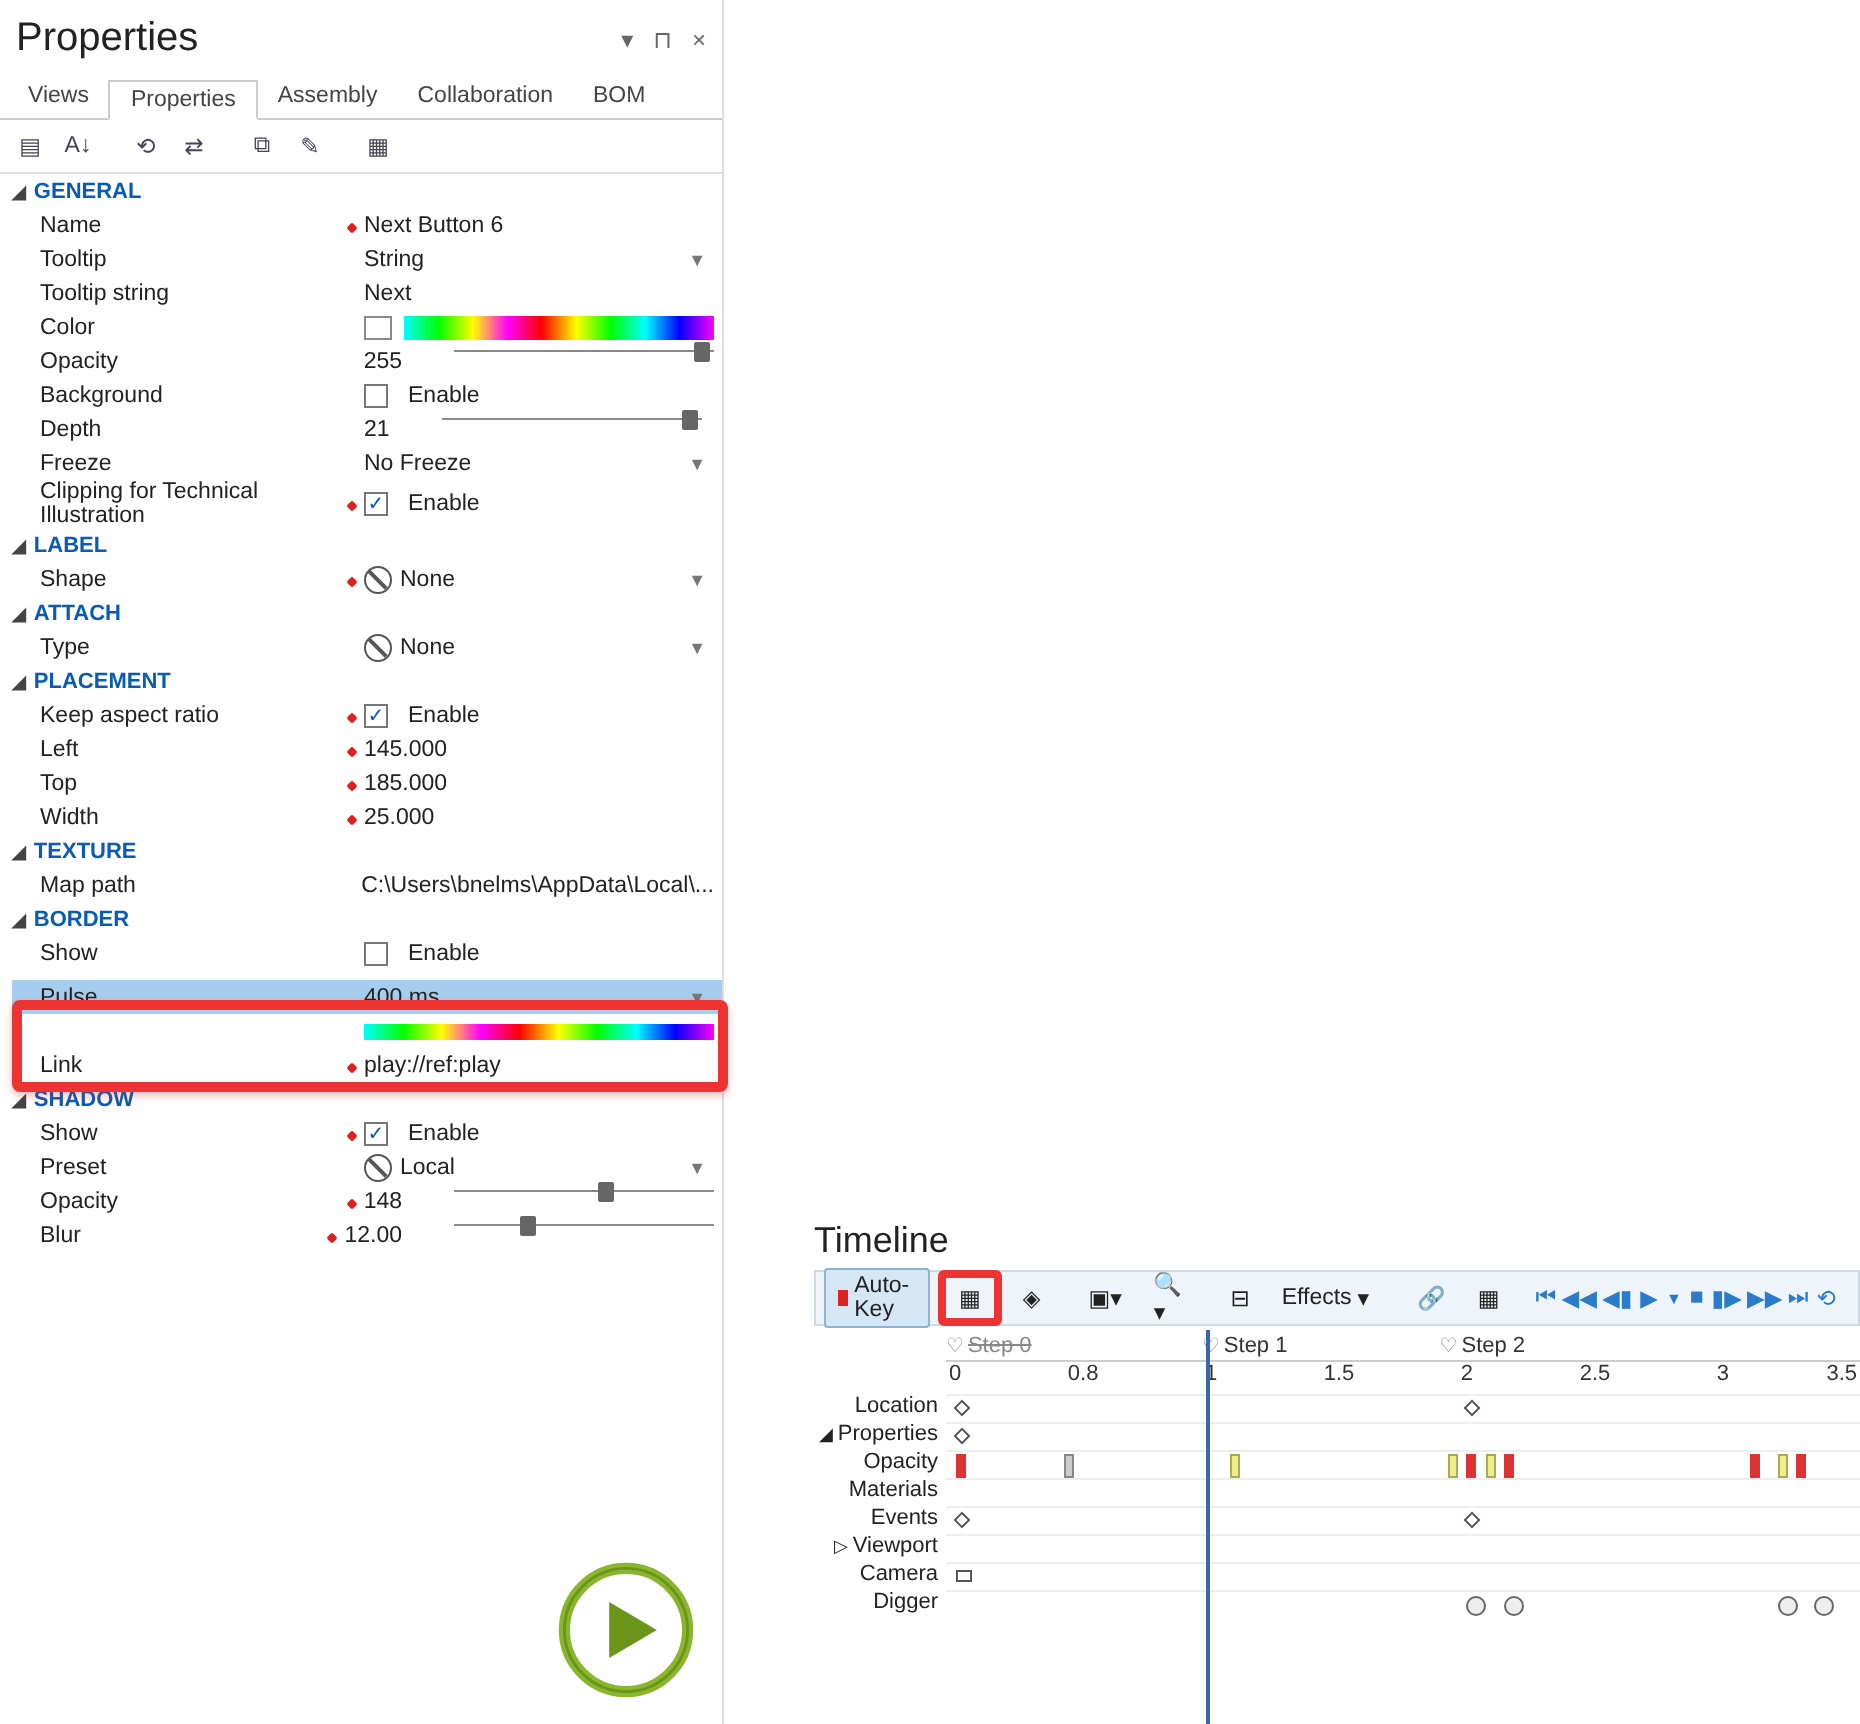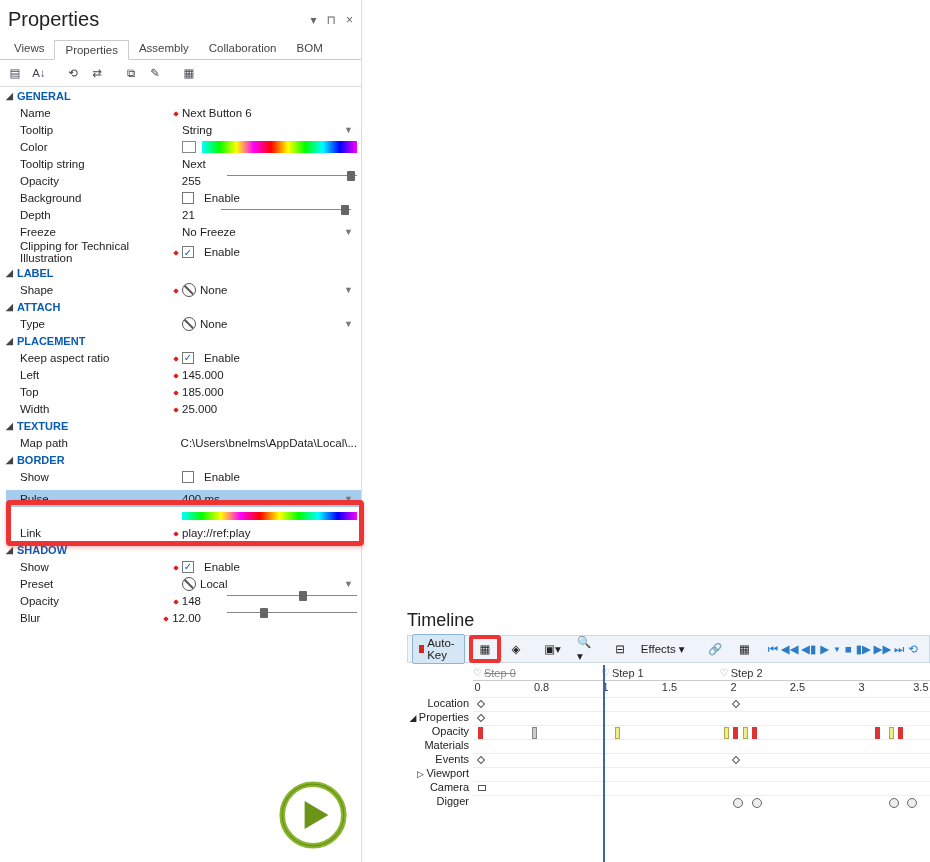--- a/index.html
+++ b/index.html
@@ -137,30 +137,30 @@
     <div class="row">
         <span class="label">Tooltip</span>
         <span class="value">
           <div class="dropdown">
             <span class="dd-val">String</span>
             <span class="dd-arrow">▼</span>
           </div>
         </span>
       </div>
     <div class="row">
+        <span class="label">Tooltip string</span>
+        <span class="value">
+          <span>Next</span>
+        </span>
+      </div>
+    <div class="row">
         <span class="label">Color</span>
         <span class="value">
           <span class="color-swatch"></span>
           <span class="rainbow"></span>
-        </span>
-      </div>
-    <div class="row">
-        <span class="label">Tooltip string</span>
-        <span class="value">
-          <span>Next</span>
         </span>
       </div>
     <div class="row">
         <span class="label">Opacity</span>
         <span class="value">
           <span>255</span>
           <span class="slider s-end"></span>
         </span>
       </div>
     <div class="row">

